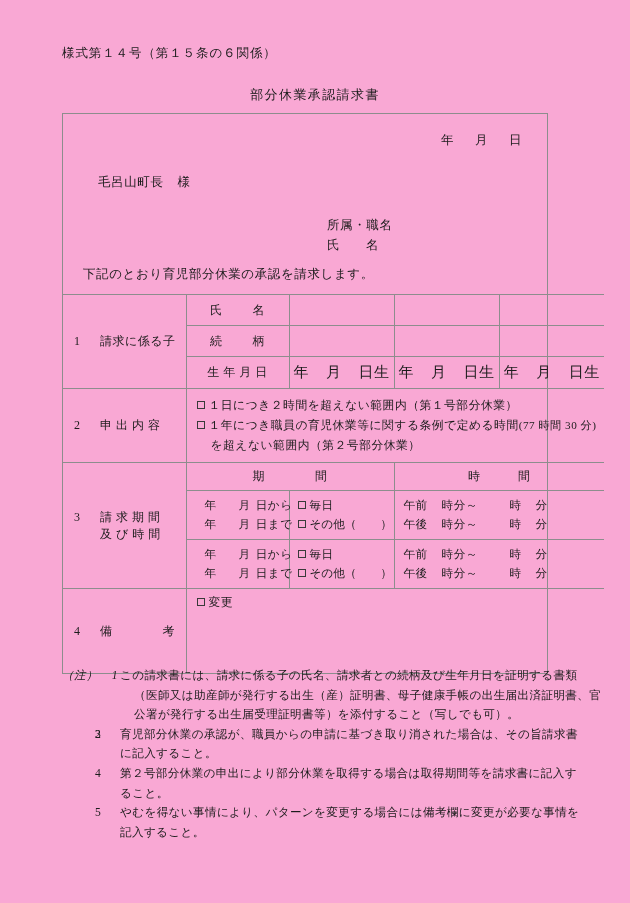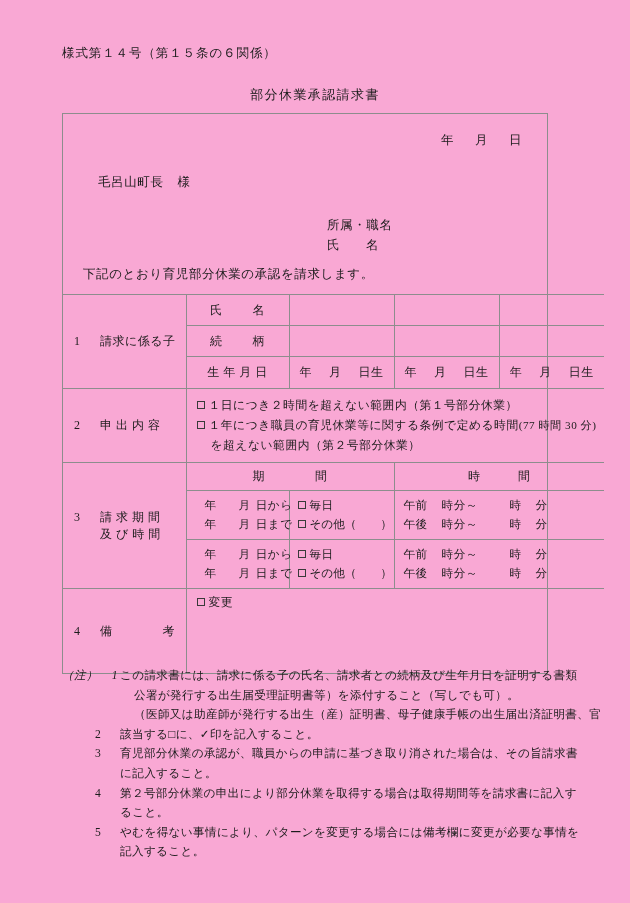--- a/index.html
+++ b/index.html
@@ -125,21 +125,21 @@
   }
   .gapwide { display: inline-block; width: 30px; }
   .gapmid  { display: inline-block; width: 20px; }
 
   .r-name   { height: 31px; }
   .r-rel    { height: 31px; }
   .r-birth  { height: 32px; }
   .birth-cell {
     text-align: center;
     white-space: nowrap;
-    font-size: 12px;
+    font-size: 15px;
   }
   .birth-cell .s { display: inline-block; width: 17px; }
 
   
   .sec2-body {
     padding: 6px 0 7px 10px !important;
     line-height: 20px;
     font-size: 11.8px;
     text-align: left;
   }
@@ -345,27 +345,26 @@
       </tr>
     </tbody>
       </table>
   </div>
 
   <div class="notes">
 
     <div class="note">
       <span class="tag withchu"><span>（注）</span><span style="display:inline-block;width:14px"></span><span>1</span></span>
       <p>この請求書には、請求に係る子の氏名、請求者との続柄及び生年月日を証明する書類</p>
+      <p class="cont1">（医師又は助産師が発行する出生（産）証明書、母子健康手帳の出生届出済証明書、官</p>
       <p class="cont1">公署が発行する出生届受理証明書等）を添付すること（写しでも可）。</p>
-      <p class="cont1">（医師又は助産師が発行する出生（産）証明書、母子健康手帳の出生届出済証明書、官</p>
     </div>
 
     <div class="note">
       <span class="tag numonly">2</span>
-      <p>該当する□に、✓印を記入すること。</p>
     </div>
 
     <div class="note">
       <span class="tag numonly">3</span>
       <p>育児部分休業の承認が、職員からの申請に基づき取り消された場合は、その旨請求書</p>
       <p class="cont2">に記入すること。</p>
     </div>
 
     <div class="note">
       <span class="tag numonly">4</span>

